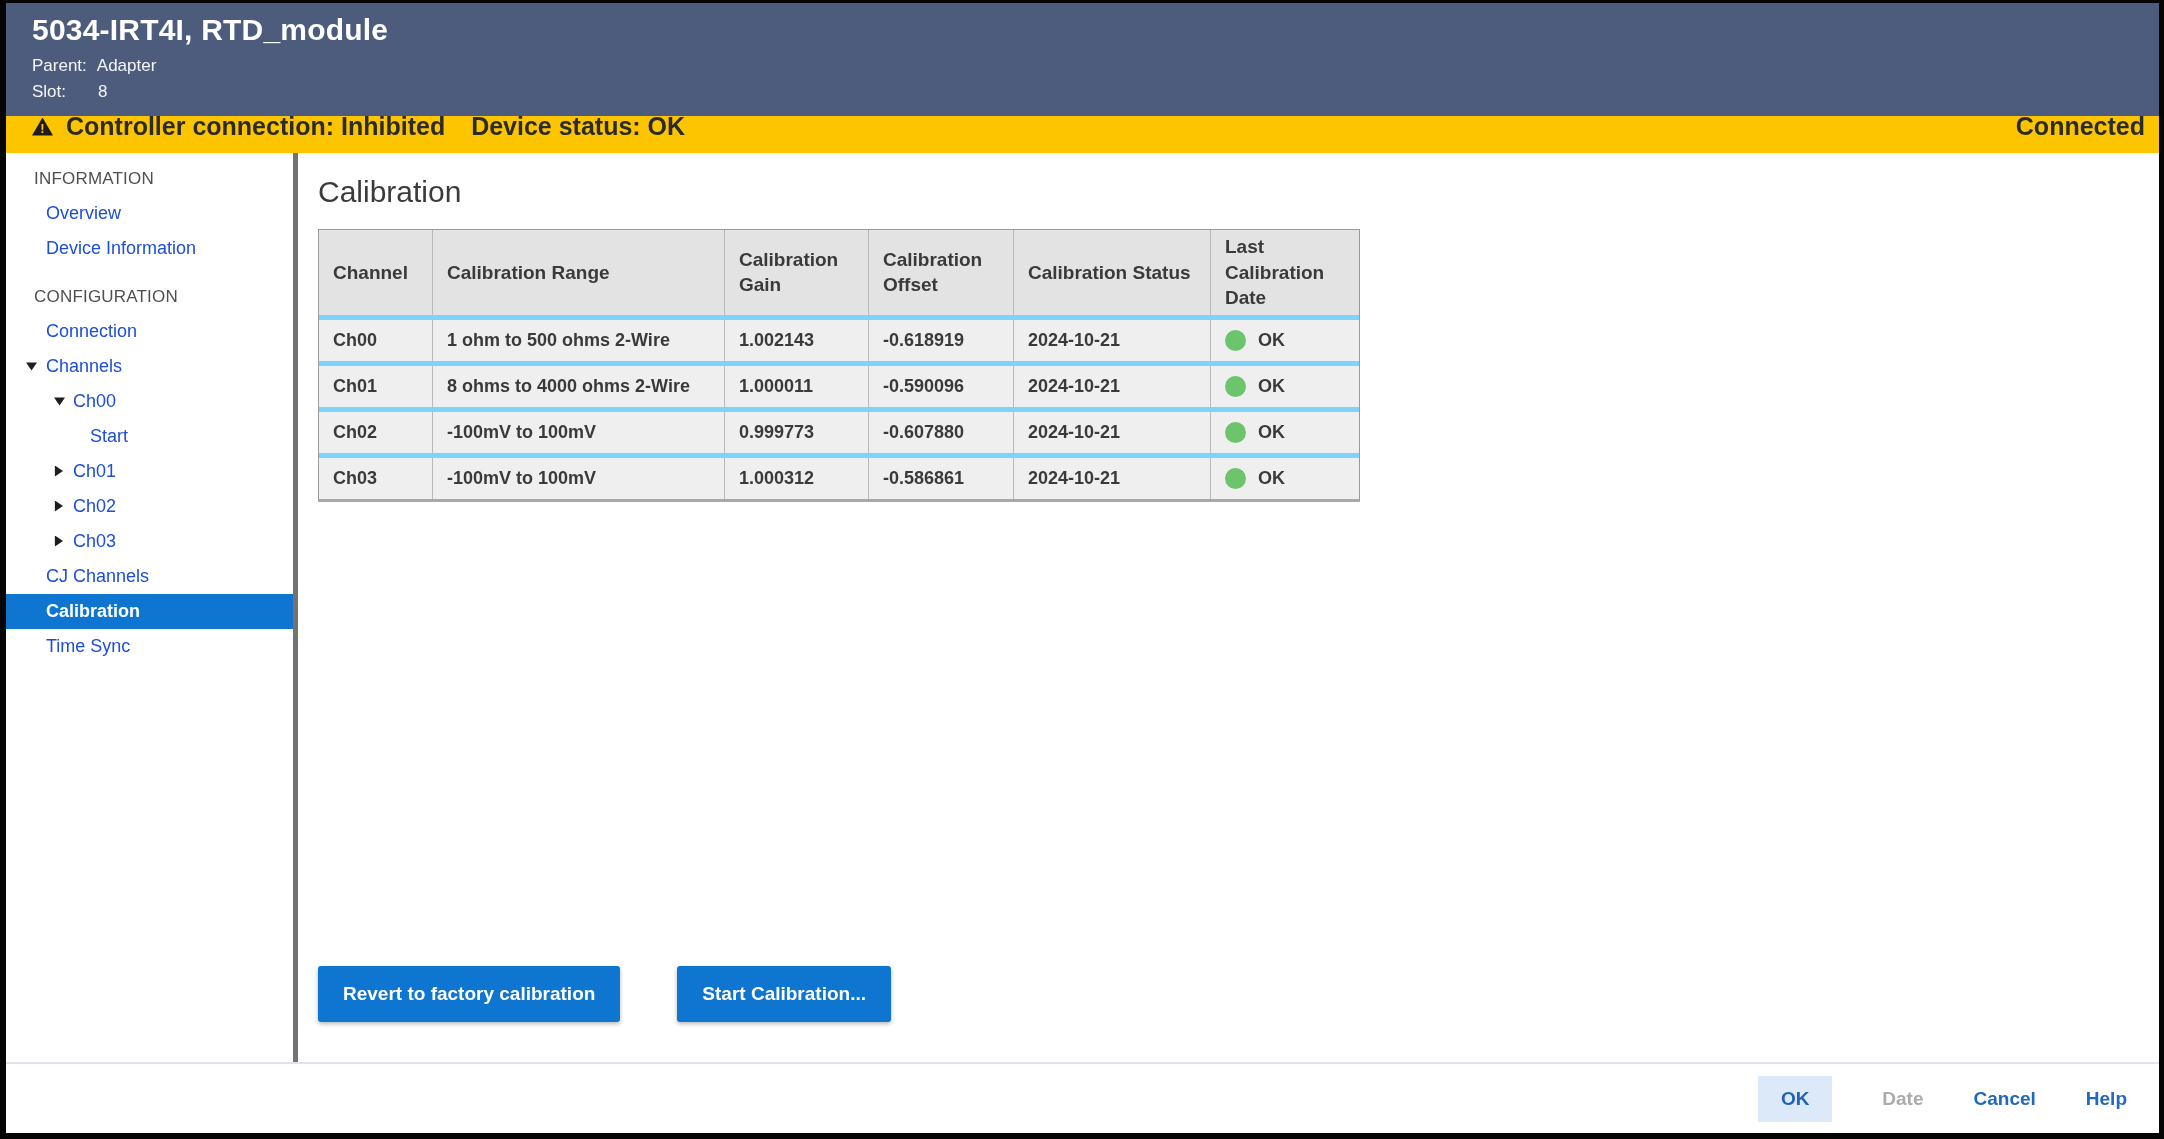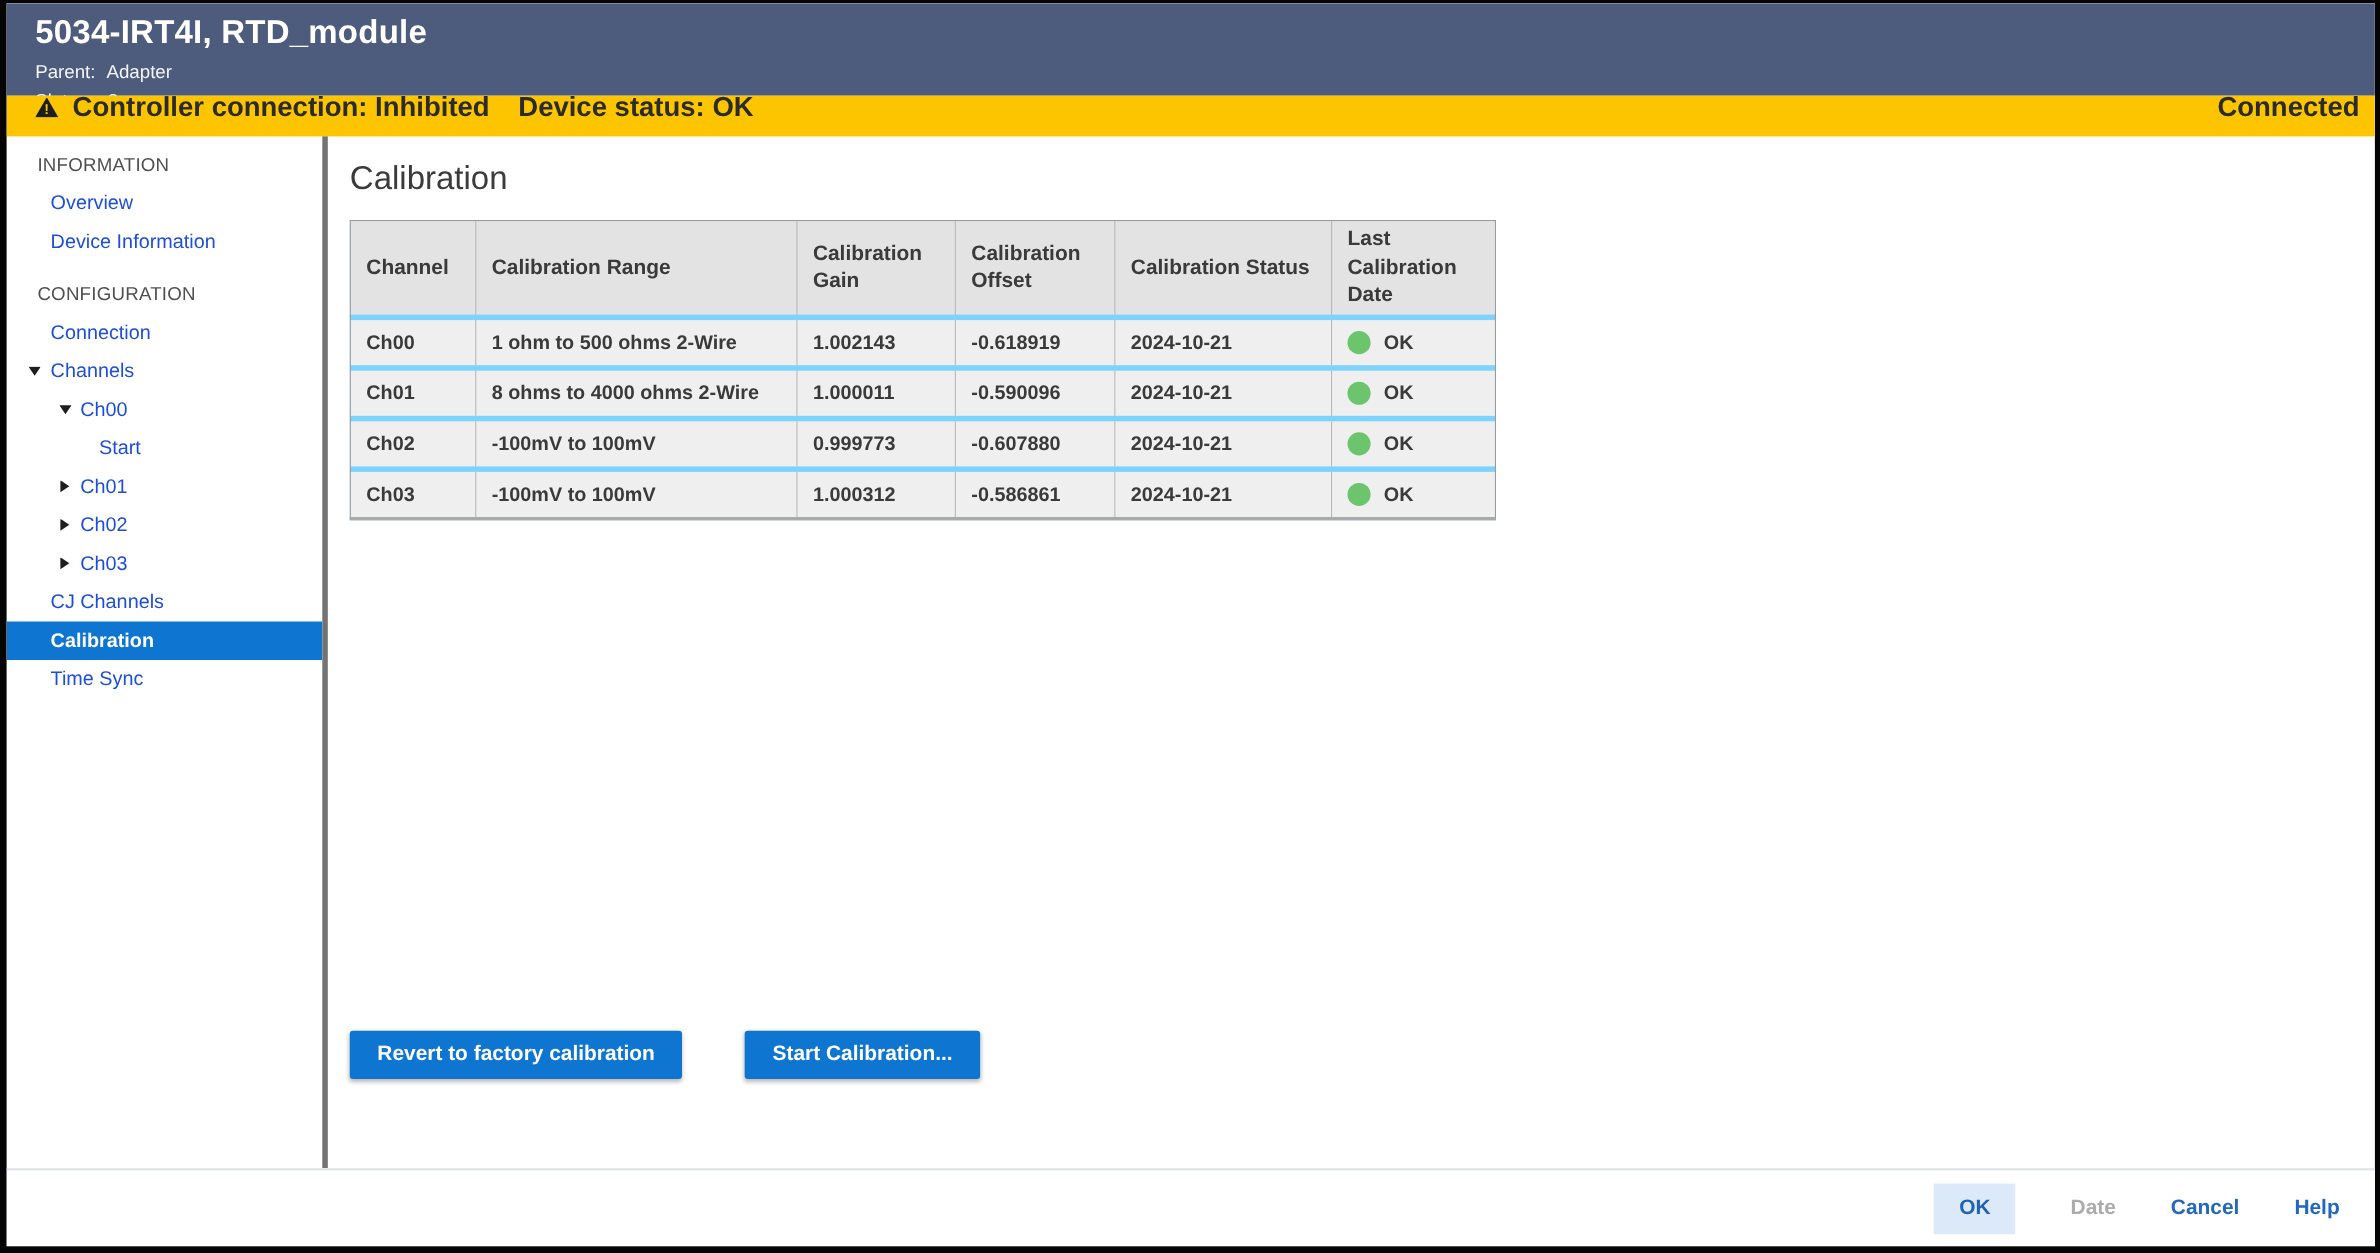--- a/index.html
+++ b/index.html
@@ -10,21 +10,21 @@
     --table-head:#E3E3E3;
     --table-row:#EFEFEF;
   }
   *{box-sizing:border-box;margin:0;padding:0;}
   html,body{width:2164px;height:1139px;background:#fff;
     font-family:"Liberation Sans","DejaVu Sans",sans-serif;}
   .screen{width:2164px;height:1139px;border:solid #050505;border-width:3px 5px 6px 6px;
     display:flex;flex-direction:column;background:#fff;overflow:hidden;}
 
   
-  .hdr{height:84px;flex:none;background:var(--header-bg);color:#fff;padding:10px 20px 0 26px;}
+  .hdr{height:113px;flex:none;background:var(--header-bg);color:#fff;padding:10px 20px 0 26px;}
   .hdr h1{font-size:30px;font-weight:700;letter-spacing:.2px;}
   .hdr .meta{margin-top:9px;font-size:17px;display:flex;gap:10px;color:#f4f6fa;}
   .hdr .meta + .meta{margin-top:6px;gap:32px;}
 
   
   .statusbar{height:37px;flex:none;background:var(--warning-bg);display:flex;align-items:center;
     padding:0 14px 16px 26px;font-size:25px;font-weight:600;color:#2b2b2b;}
   .warn-icon{width:21px;height:18px;background:#1d1d1d;position:relative;margin-right:13px;
     clip-path:polygon(50% 0,100% 100%,0 100%);}
   .warn-icon::after{content:"!";position:absolute;left:50%;transform:translateX(-50%);
@@ -61,21 +61,21 @@
   .t-row.head{background:var(--table-head);}
   .t-row.body{background:var(--table-row);}
   .t-cell{padding:4px 14px;display:flex;align-items:center;font-size:18px;color:#3A3A3A;
     border-right:1px solid #B9B9B9;min-height:41px;line-height:1.35;}
   .t-cell:last-child{border-right:none;}
   .t-row.head .t-cell{min-height:73px;font-size:19px;}
   .dot{width:21px;height:21px;border-radius:50%;background:var(--green);margin-right:12px;flex:none;}
 
   
   .actions{position:absolute;top:813px;left:20px;display:flex;gap:57px;}
-  .action-btn{background:var(--accent);color:#fff;border:none;border-radius:3px;height:44px;
+  .action-btn{background:var(--accent);color:#fff;border:none;border-radius:3px;height:56px;
     padding:0 25px;font-size:19px;font-weight:700;cursor:pointer;
     font-family:"Liberation Sans","DejaVu Sans",sans-serif;
     box-shadow:0 2px 4px rgba(0,0,0,.28);}
 
   
   .footer{height:71px;flex:none;border-top:2px solid #DFE3EB;background:#fff;
     display:flex;align-items:center;justify-content:flex-end;gap:50px;padding-right:32px;}
   .f-btn{background:none;border:none;font-size:19px;font-weight:600;cursor:pointer;
     font-family:"Liberation Sans","DejaVu Sans",sans-serif;color:#2268BE;}
   .f-btn.ok{background:#DCE9F8;color:#1E63B5;min-width:74px;height:46px;}

